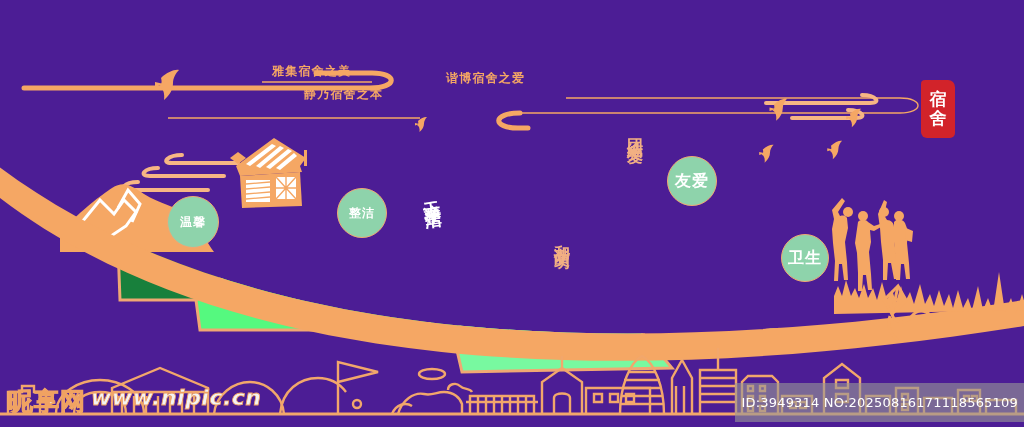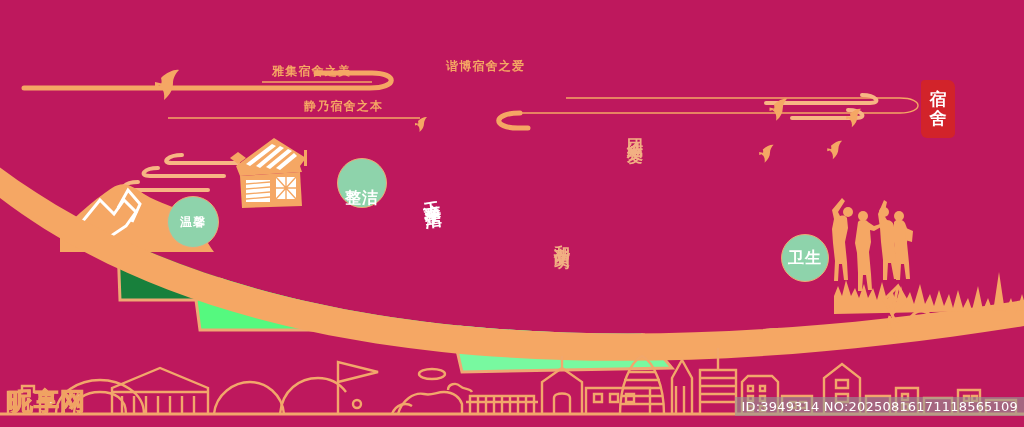--- a/index.html
+++ b/index.html
@@ -8,21 +8,21 @@
     padding: 0;
     background: #ffffff;
   }
   body {
     font-family: "DejaVu Sans", "Liberation Sans", sans-serif;
   }
   #stage {
     position: relative;
     width: 1024px;
     height: 427px;
-    background: #be185d;
+    background: #4c1d95;
     overflow: hidden;
   }
   #art {
     position: absolute;
     left: 0;
     top: 0;
     width: 1024px;
     height: 427px;
   }
   .vtext {
@@ -93,25 +93,25 @@
   #watermark .wm-url {
     color: #f3f3f3;
     -webkit-text-stroke: 0.8px #f0a262;
     font-style: italic;
     font-size: 22px;
     letter-spacing: 0.5px;
   }
   #idbar {
     position: absolute;
     right: 0px;
-    top: 397px;
+    top: 383px;
     background: rgba(150,150,150,0.62);
     color: #ffffff;
     font-size: 13px;
-    padding: 2px 6px;
+    padding: 12px 6px;
     white-space: nowrap;
     letter-spacing: 0.2px;
   }
 </style>
 </head>
 <body>
 
 <div id="stage">
 
   <svg id="art" viewBox="0 0 1024 427">
@@ -321,41 +321,45 @@
       <path d="M896,414 L896,388 L918,388 L918,414"></path>
       <path d="M902,394 h6 v6 h-6 z M902,404 h6 v6 h-6 z"></path>
       <path d="M924,414 L924,398 L952,398 L952,414"></path>
       <path d="M958,414 L958,390 L980,390 L980,414"></path>
       <path d="M964,396 h5 v5 h-5 z M972,396 h5 v5 h-5 z"></path>
       <path d="M986,414 L986,400 L1016,400 L1016,414"></path>
     </g>
   </svg>
 
   <div class="ribbon-label" style="left:272px; top:63px;">雅集宿舍之美</div>
-  <div class="ribbon-label" style="left:446px; top:58px;">谐博宿舍之爱</div>
-  <div class="ribbon-label" style="left:304px; top:98px;">静乃宿舍之本</div>
+  <div class="ribbon-label" style="left:446px; top:70px;">谐博宿舍之爱</div>
+  <div class="ribbon-label" style="left:304px; top:86px;">静乃宿舍之本</div>
 
   <div class="mtn-label vtext" style="left:419px; top:188px; font-size:17px; color:#ffffff; transform:rotate(-8deg); letter-spacing:3px;">干净整洁</div>
   <div class="mtn-label vtext" style="left:624px; top:126px; font-size:16px; color:#f2b083; letter-spacing:3px;">团结友爱</div>
   <div class="mtn-label vtext" style="left:551px; top:232px; font-size:16px; color:#f2b083; letter-spacing:3px;">和谐文明</div>
 
   <div class="badge" style="left:167px; top:196px; width:52px; height:52px; font-size:12px;">
     <span class="vtext" style="writing-mode:horizontal-tb;">温馨</span>
   </div>
-  <div class="badge" style="left:337px; top:158px; width:50px; height:50px; font-size:16px;align-items:flex-end;">
+  <div class="badge" style="left:337px; top:188px; width:50px; height:50px; font-size:12px;">
     <span>整洁</span>
+  </div>
+  <div class="badge" style="left:667px; top:156px; width:50px; height:50px; font-size:16px;">
+    <span>友爱</span>
   </div>
   <div class="badge" style="left:781px; top:234px; width:48px; height:48px; font-size:16px;">
     <span>卫生</span>
   </div>
 
   <div class="seal" style="left:921px; top:80px;">
     <span>宿</span>
     <span>舍</span>
   </div>
 
   <div id="watermark">
     <span class="wm-cn">昵享网</span>
+    <span class="wm-url">www.nipic.cn</span>
   </div>
 
   <div id="idbar">ID:3949314 NO:20250816171118565109</div>
 
 </div>
 
 </body></html>

